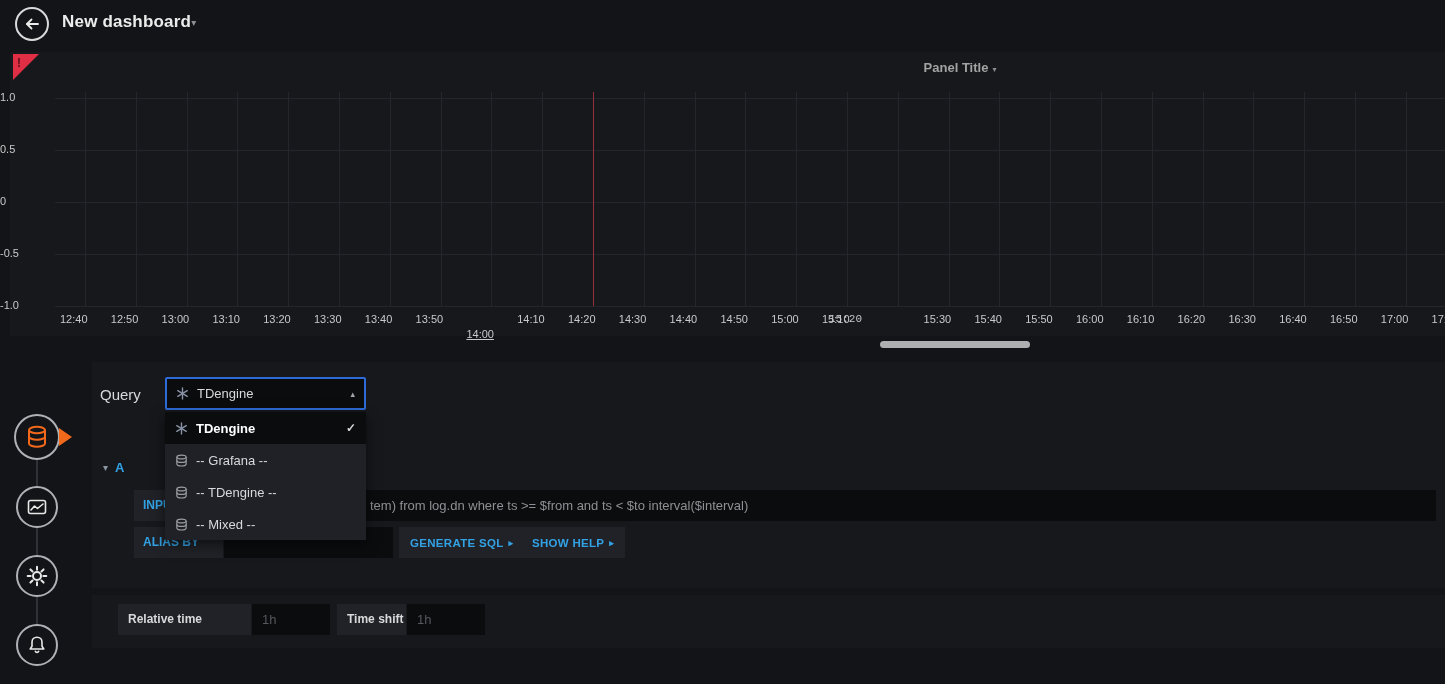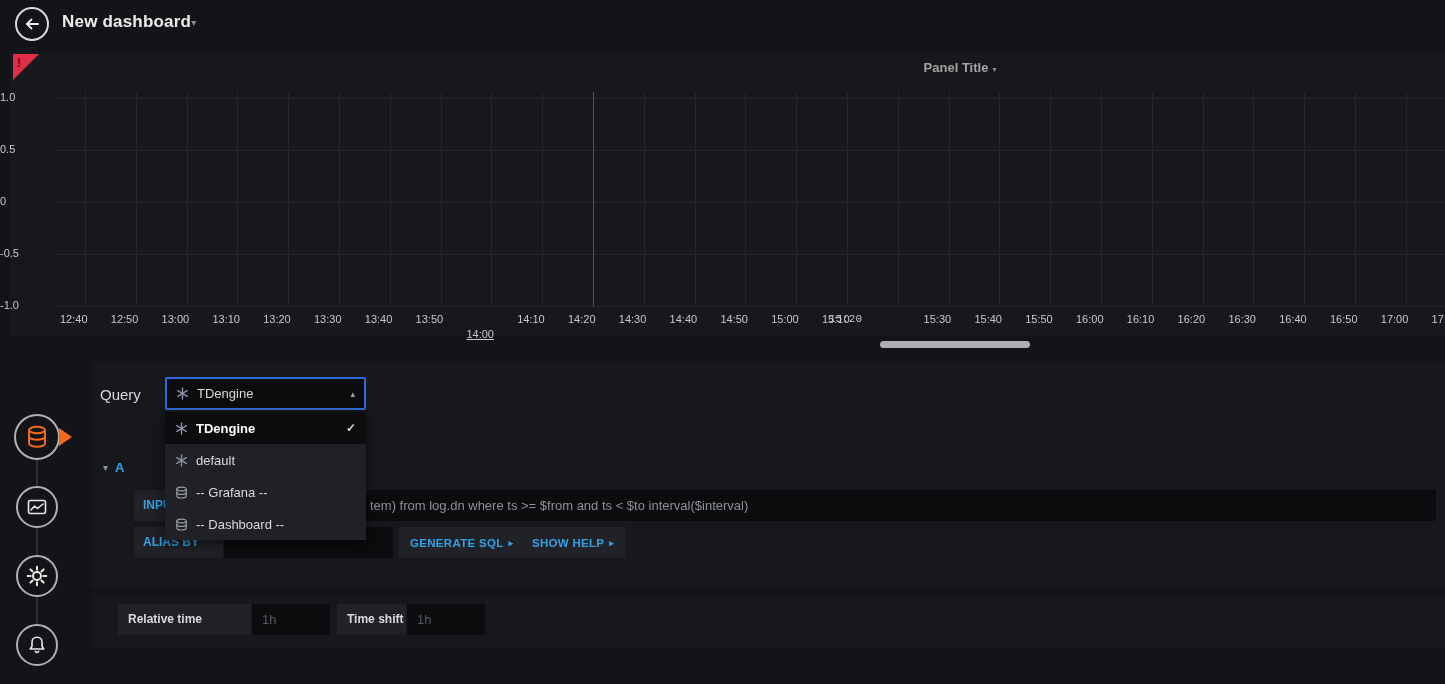--- a/index.html
+++ b/index.html
@@ -281,46 +281,46 @@
             <line x1="1.9" y1="10" x2="12.1" y2="4"></line>
           </g>
         </svg>
       </span>
       <span>TDengine</span>
       <span class="check">✓</span>
     </div>
     <div class="menu-item">
       <span class="mi-icon">
         <svg width="13" height="13" viewBox="0 0 14 14">
-          <g stroke="#8a93a8" stroke-width="1.5" stroke-linecap="round">
-            <line x1="7" y1="1" x2="7" y2="13"></line>
-            <line x1="1.9" y1="4" x2="12.1" y2="10"></line>
-            <line x1="1.9" y1="10" x2="12.1" y2="4"></line>
-          </g>
-        </svg>
-      </span>
-      <span>default</span>
-    </div>
-    <div class="menu-item">
-      <span class="mi-icon">
-        <svg width="13" height="13" viewBox="0 0 14 14">
           <g fill="none" stroke="#9a9ea3" stroke-width="1.3">
             <ellipse cx="7" cy="3.2" rx="5" ry="2.1"></ellipse>
             <path d="M2 3.2v7.6c0 1.2 2.2 2.1 5 2.1s5-.9 5-2.1V3.2"></path>
             <path d="M2 7c0 1.2 2.2 2.1 5 2.1S12 8.2 12 7"></path>
           </g>
         </svg>
       </span>
       <span>-- Grafana --</span>
     </div>
     <div class="menu-item">
       <span class="mi-icon">
         <svg width="13" height="13" viewBox="0 0 14 14">
           <g fill="none" stroke="#9a9ea3" stroke-width="1.3">
             <ellipse cx="7" cy="3.2" rx="5" ry="2.1"></ellipse>
             <path d="M2 3.2v7.6c0 1.2 2.2 2.1 5 2.1s5-.9 5-2.1V3.2"></path>
             <path d="M2 7c0 1.2 2.2 2.1 5 2.1S12 8.2 12 7"></path>
           </g>
         </svg>
       </span>
-      <span>-- Dashboard --</span>
+      <span>-- TDengine --</span>
+    </div>
+    <div class="menu-item">
+      <span class="mi-icon">
+        <svg width="13" height="13" viewBox="0 0 14 14">
+          <g fill="none" stroke="#9a9ea3" stroke-width="1.3">
+            <ellipse cx="7" cy="3.2" rx="5" ry="2.1"></ellipse>
+            <path d="M2 3.2v7.6c0 1.2 2.2 2.1 5 2.1s5-.9 5-2.1V3.2"></path>
+            <path d="M2 7c0 1.2 2.2 2.1 5 2.1S12 8.2 12 7"></path>
+          </g>
+        </svg>
+      </span>
+      <span>-- Mixed --</span>
     </div>
   </div>
 
 </body></html>

